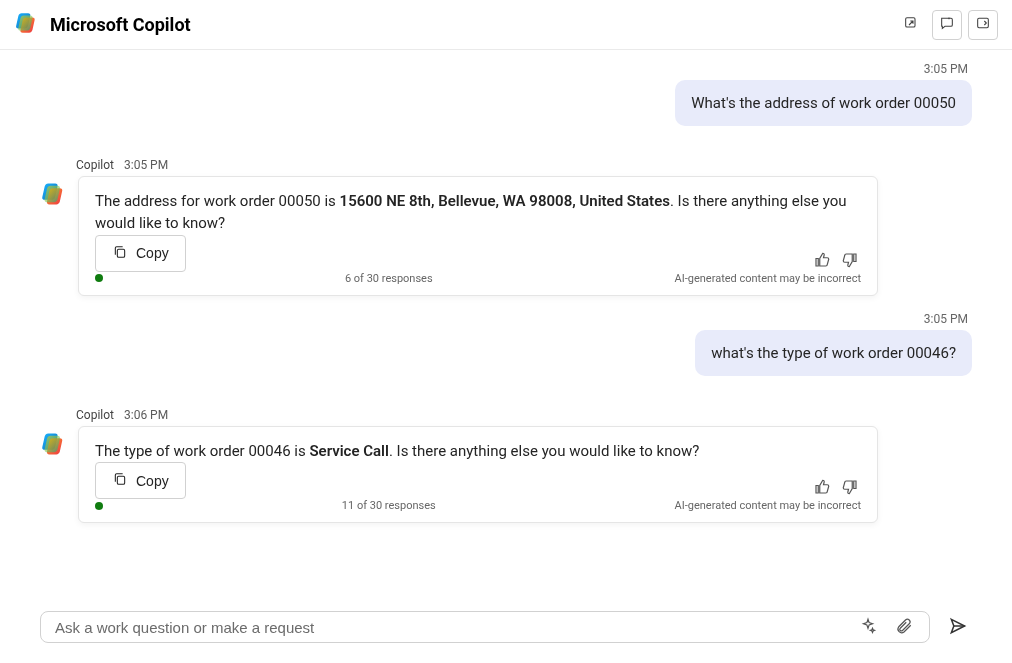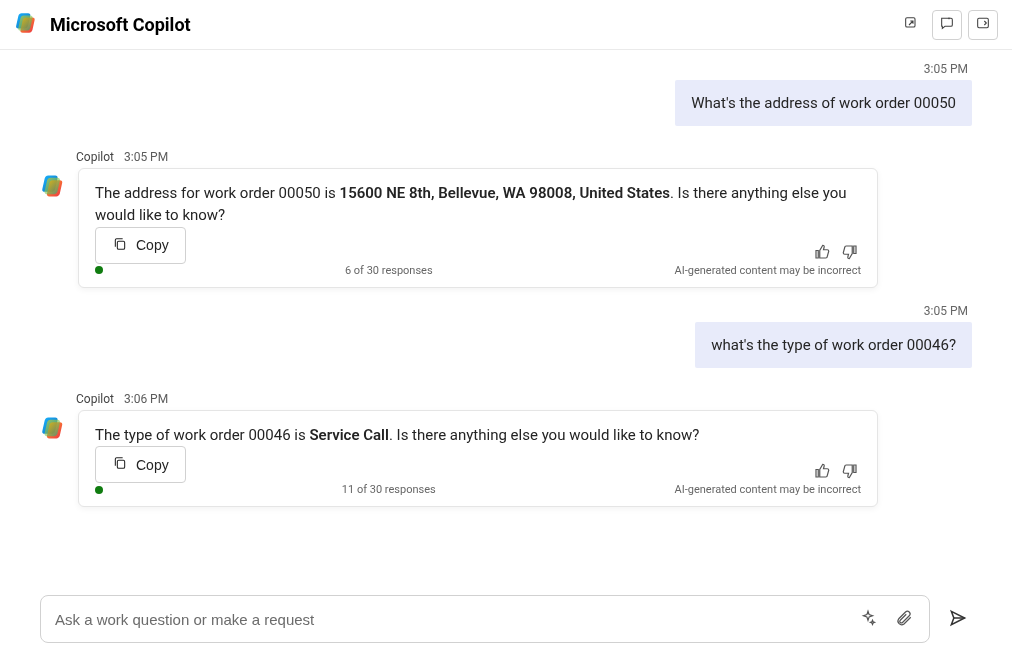--- a/index.html
+++ b/index.html
@@ -45,27 +45,27 @@
     display: flex;
     flex-direction: column;
     gap: 8px;
   }
 
   .user-block { display: flex; flex-direction: column; align-items: flex-end; }
   .user-ts { font-size: 12px; color: #666; margin-bottom: 4px; margin-right: 4px; }
   .user-bubble {
     max-width: 380px;
     background: #e8ebfa;
-    border-radius: 2px;
+    border-radius: 10px;
     padding: 14px 16px;
     font-size: 15px;
     color: #252525;
   }
 
-  .bot-block { display: flex; flex-direction: column; align-items: flex-start; margin-top: 16px; }
+  .bot-block { display: flex; flex-direction: column; align-items: flex-start; margin-top: 24px; }
   .bot-meta { display: flex; gap: 10px; font-size: 12px; color: #5b5b5b; margin: 0 0 4px 36px; }
   .bot-meta .sender { font-weight: 400; color: #444; }
   .bot-row { display: flex; gap: 10px; align-items: flex-start; width: 100%; }
   .bot-avatar { width: 28px; height: 28px; margin-top: 4px; flex-shrink: 0; }
   .bot-card {
     border: 1px solid #e5e5e5;
     border-radius: 6px;
     padding: 14px 16px 10px 16px;
     flex: 1;
     max-width: 800px;
@@ -111,21 +111,21 @@
     align-items: center;
     gap: 14px;
   }
   .composer {
     flex: 1;
     border: 1px solid #d1d1d1;
     border-radius: 8px;
     display: flex;
     align-items: center;
     padding: 0 12px;
-    height: 48px;
+    height: 32px;
     background: #fff;
   }
   .composer input {
     flex: 1;
     border: none;
     outline: none;
     font-size: 15px;
     color: #242424;
     background: transparent;
   }

